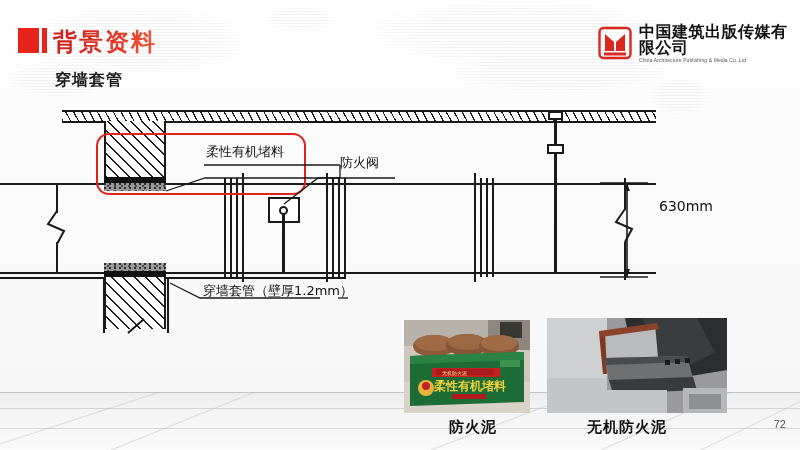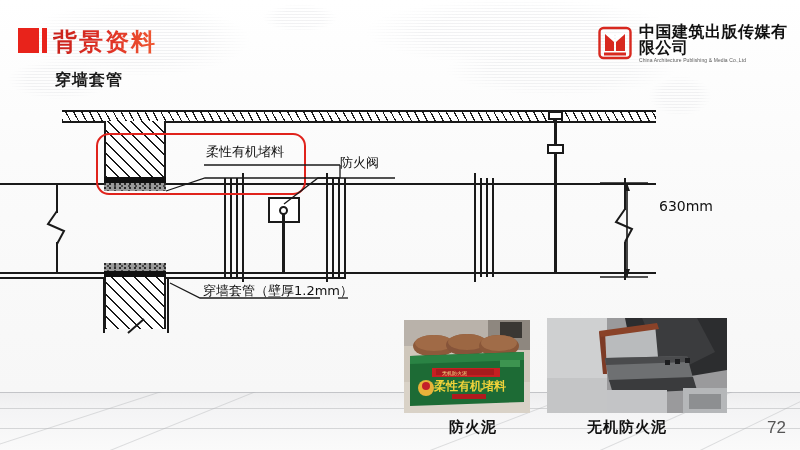--- a/index.html
+++ b/index.html
@@ -83,21 +83,21 @@
   .redbox{position:absolute;border:2px solid #e0231c;border-radius:13px;box-sizing:border-box;}
   .lbl{position:absolute;font-size:13px;color:#111;white-space:nowrap;
     font-family:"DejaVu Sans","Liberation Sans",sans-serif;}
   .dimtxt{position:absolute;font-size:14px;color:#111;white-space:nowrap;
     font-family:"DejaVu Sans","Liberation Sans",sans-serif;}
 
   
   .photo{position:absolute;overflow:hidden;}
   .pcap{position:absolute;font-size:15px;font-weight:bold;color:#111;letter-spacing:1px;white-space:nowrap;
     font-family:"DejaVu Sans","Liberation Sans",sans-serif;}
-  .pagenum{position:absolute;right:14px;top:418px;font-size:17px;color:#555;
+  .pagenum{position:absolute;right:14px;top:418px;font-size:11px;color:#555;
     font-family:"Liberation Sans",sans-serif;}
 </style>
 </head>
 <body>
 
 <div id="slide">
 
   <div class="bg-top"></div>
   <div class="bg-map"></div>
 

